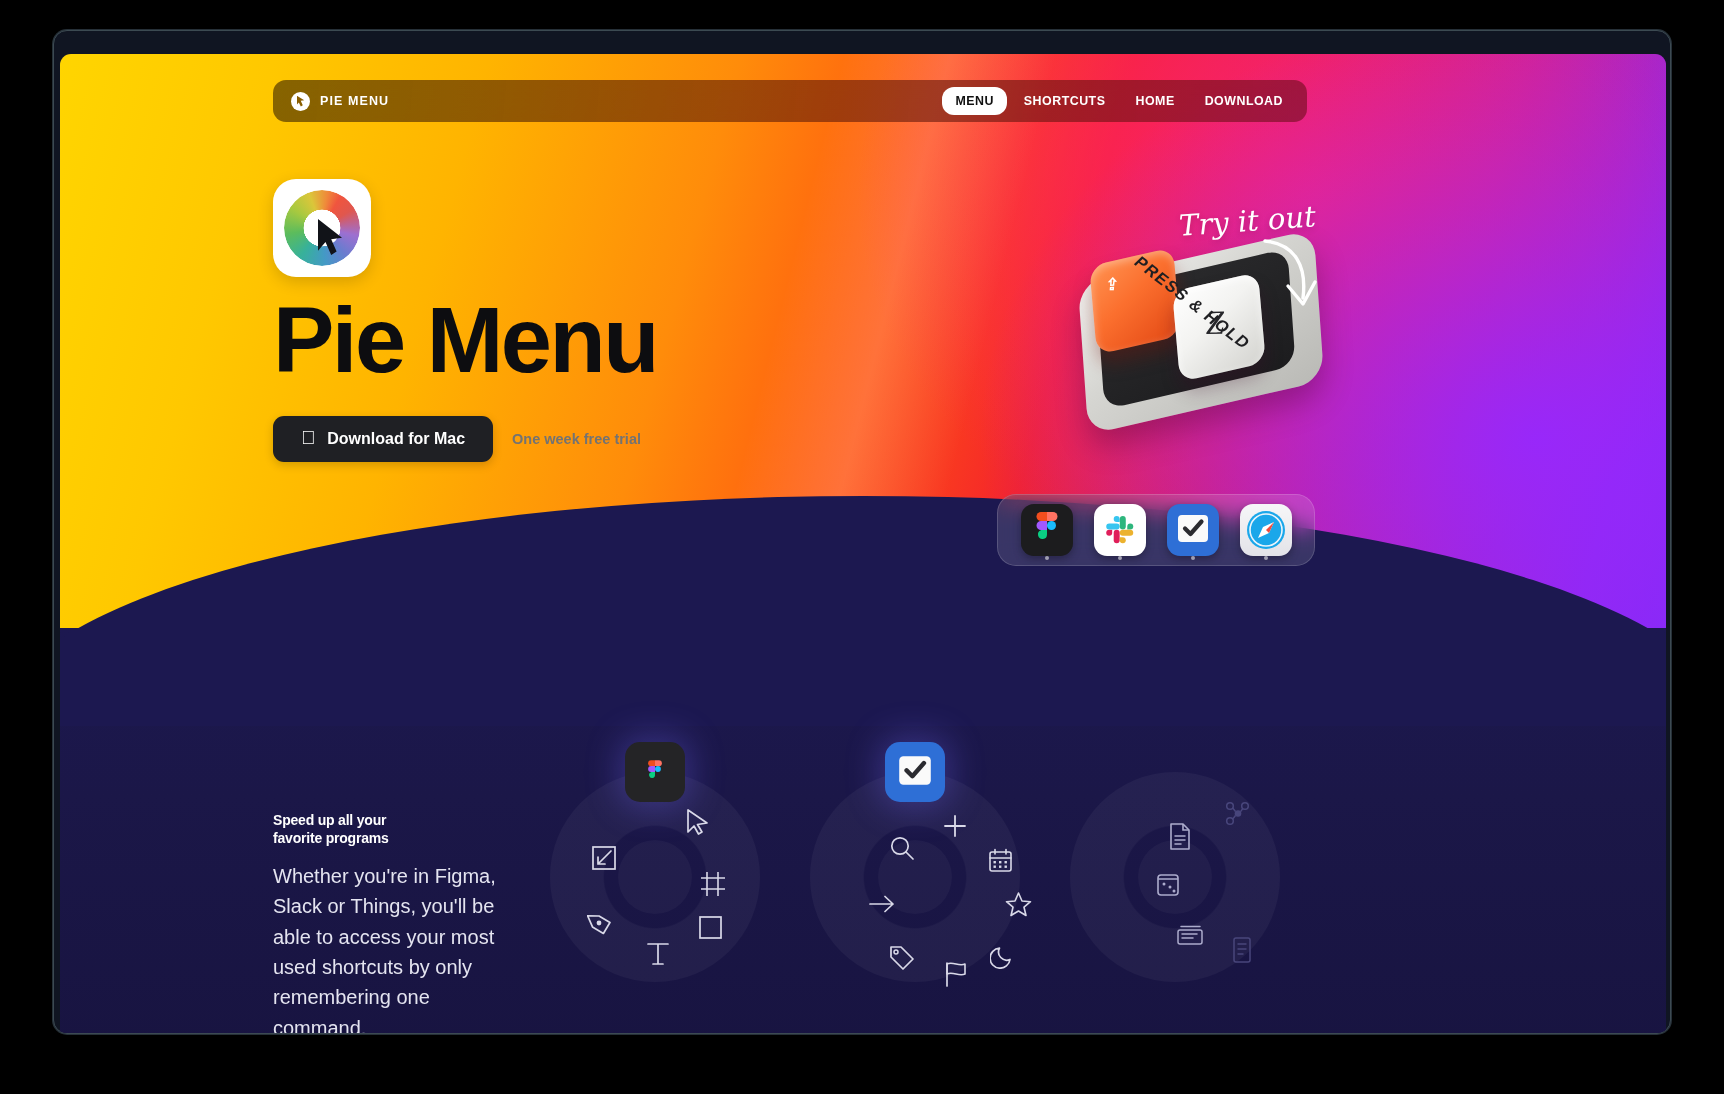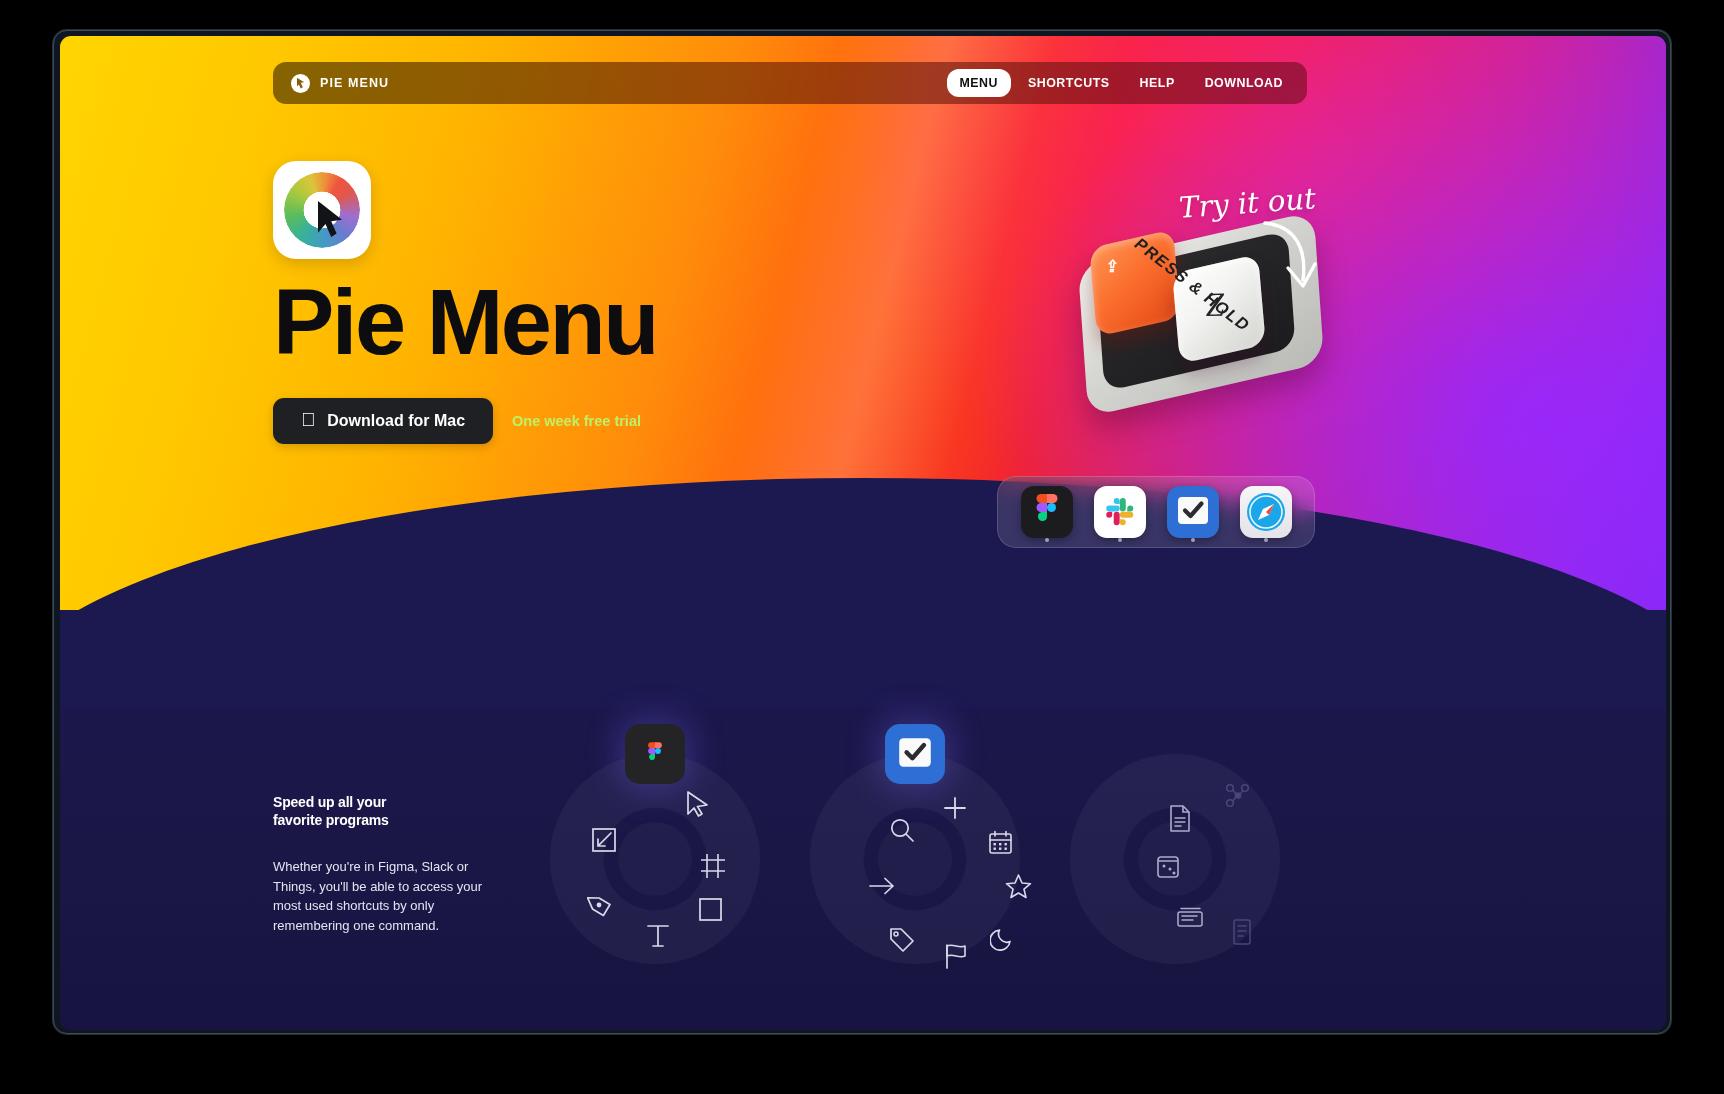--- a/index.html
+++ b/index.html
@@ -7,21 +7,21 @@
               font-family:"Liberation Sans", sans-serif; }
 
   
   #window {
     position:absolute; left:53px; top:30px; width:1618px; height:1004px;
     border-radius:14px; background:#101522; overflow:hidden;
     border:1px solid #3c4a52;
     box-shadow:0 0 0 1px #263038;
   }
   #viewport {
-    position:absolute; left:6px; top:5px; width:1606px; height:994px;
+    position:absolute; left:6px; top:23px; width:1606px; height:994px;
     border-radius:11px; overflow:hidden; background:#1b1740;padding-left:20px;
   }
 
   
   #hero {
     position:absolute; left:0; top:0; width:100%; height:700px;
     background:
       radial-gradient(ellipse 900px 700px at 92% 55%, rgba(150,40,255,.92) 0%, rgba(150,40,255,0) 62%),
       radial-gradient(ellipse 760px 640px at 78% 20%, rgba(255,35,120,.88) 0%, rgba(255,35,120,0) 60%),
       linear-gradient(105deg,
@@ -101,21 +101,21 @@
   }
   #ctarow { margin-top:31px; display:flex; align-items:center; gap:19px; }
   #dlbtn {
     display:inline-flex; align-items:center; gap:12px;
     background:#1f2024; color:#fff; border:none; cursor:pointer;
     padding:0 28px; height:46px; border-radius:11px;
     font-size:16px; font-weight:bold; font-family:inherit;
     box-shadow:0 3px 10px rgba(0,0,0,.18);
   }
   #dlbtn .apple { font-size:19px; line-height:1; margin-top:-3px; }
-  #trial { font-size:14.5px; font-weight:bold; color:#bef264; }
+  #trial { font-size:14.5px; font-weight:bold; color:#737373; }
 
   
   #kbwrap { position:absolute; left:1000px; top:155px; width:300px; height:230px; }
   #kbbase {
     position:absolute; left:20px; top:48px; width:242px; height:150px;
     background:linear-gradient(150deg,#f2f2f0 0%, #d6d6d2 40%, #b9b9b5 100%);
     border-radius:26px; transform:rotate(-13deg) skewX(-9deg);
     box-shadow:0 16px 30px rgba(60,0,40,.33);
   }
   #kbwell {
@@ -167,21 +167,21 @@
   .dockicon.slack { background:#fff; }
   .dockicon.things { background:#2e6fd6; display:flex; align-items:center; justify-content:center;}
   .dockicon.safari { background:linear-gradient(180deg,#f6f6f8,#e3e3e8); display:flex; align-items:center; justify-content:center; }
   .dotrow { position:absolute; bottom:5px; left:0; width:100%; display:flex;
             justify-content:space-around; padding:0 12px; }
   .dotrow i { width:4px; height:4px; border-radius:50%; background:rgba(255,255,255,.55); display:block; }
 
   
   #featureText { position:absolute; left:213px; top:758px; width:240px; }
   #featureTitle { color:#fff; font-size:14px; font-weight:bold; line-height:1.28; letter-spacing:-.2px; }
-  #featureBody { color:#e4e4f0; font-size:13px; line-height:1.52; margin-top:27px; }
+  #featureBody { color:#e4e4f0; font-size:20px; line-height:1.52; margin-top:13px; }
 
   .piemenu { position:absolute; width:210px; height:210px; }
   .piering {
     position:absolute; inset:0; border-radius:50%;
     background:radial-gradient(circle, rgba(255,255,255,0) 0 34%,
                rgba(255,255,255,.045) 35% 100%);
   }
   .piehub {
     position:absolute; left:50%; top:50%; width:74px; height:74px; margin:-37px 0 0 -37px;
     border-radius:50%; background:rgba(255,255,255,.035);
@@ -214,21 +214,21 @@
   </div>
 
   <div id="navbar">
     <div id="brand">
       <span class="logo"></span>
       <span class="brandtext">PIE MENU</span>
     </div>
     <div id="navlinks">
       <a href="#" class="active">MENU</a>
       <a href="#">SHORTCUTS</a>
-      <a href="#">HELP</a>
+      <a href="#">HOME</a>
       <a href="#">DOWNLOAD</a>
     </div>
   </div>
 
   <div id="heroleft">
     <div id="appicon">
       <div class="wheel"></div>
       <div class="cursor"></div>
     </div>
     <h1 id="heroTitle">Pie Menu</h1>

